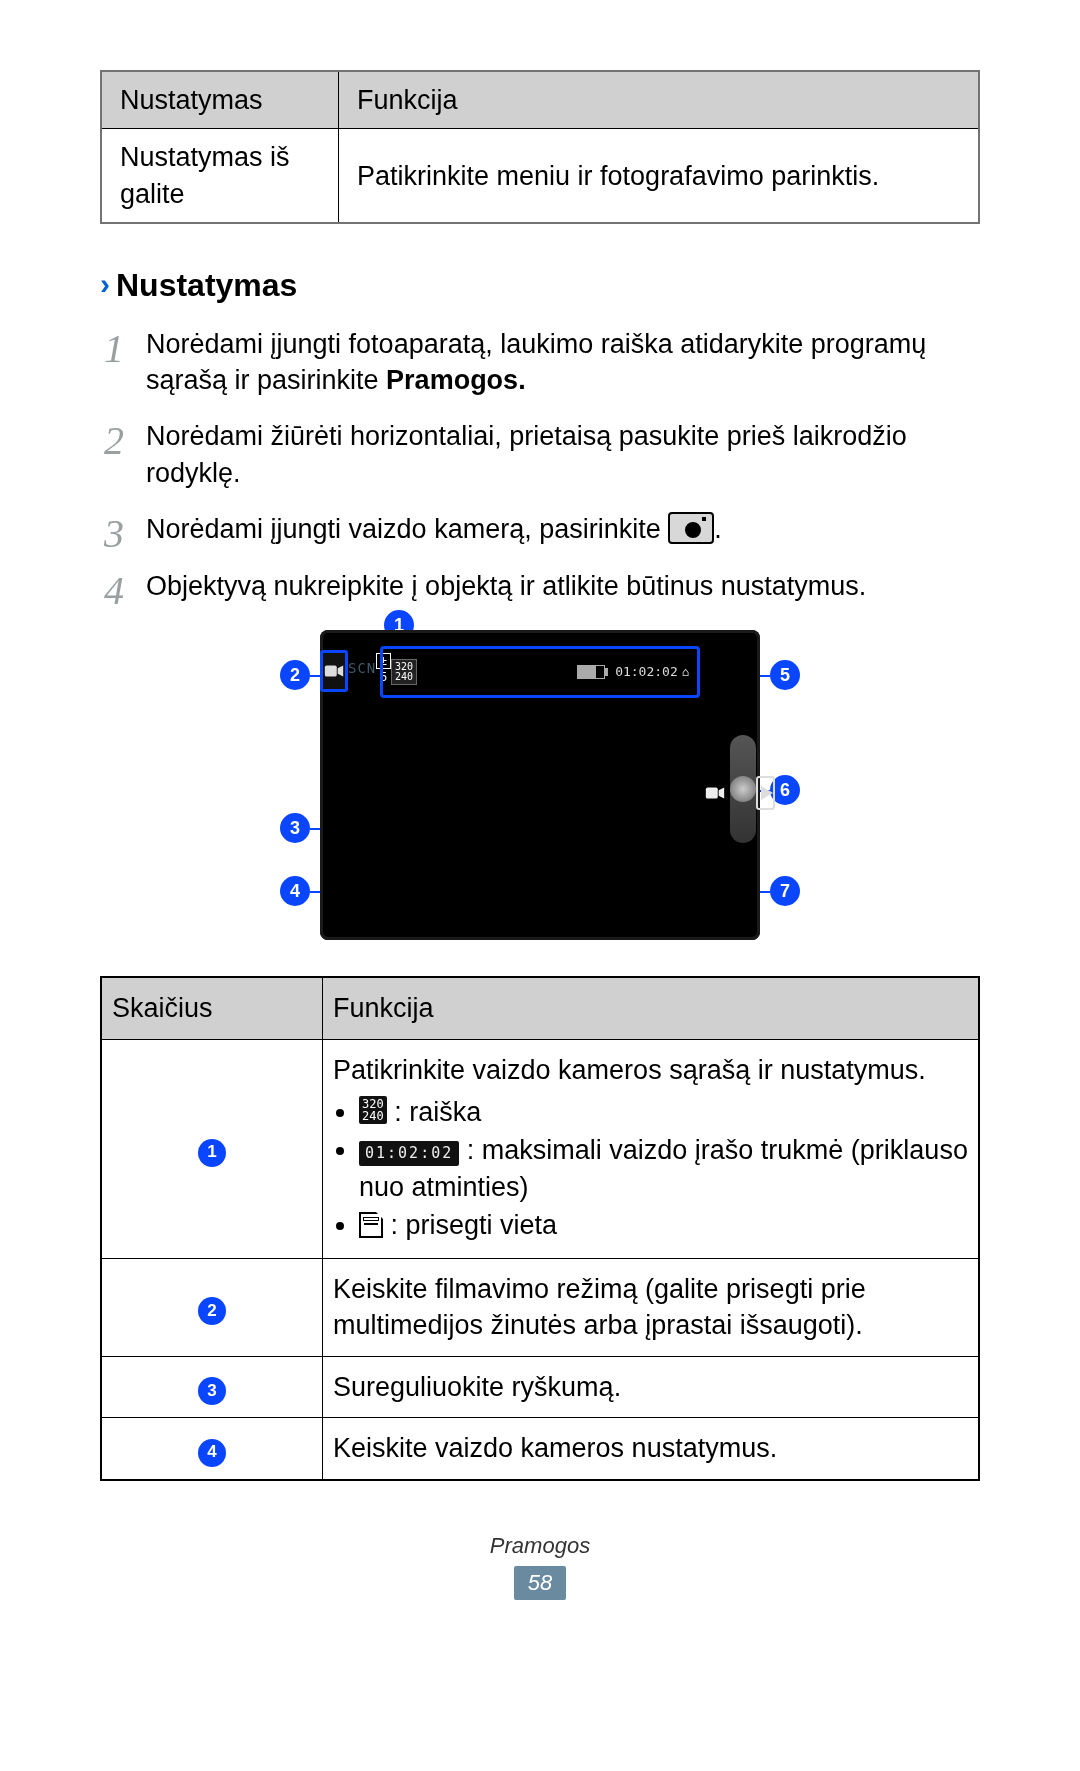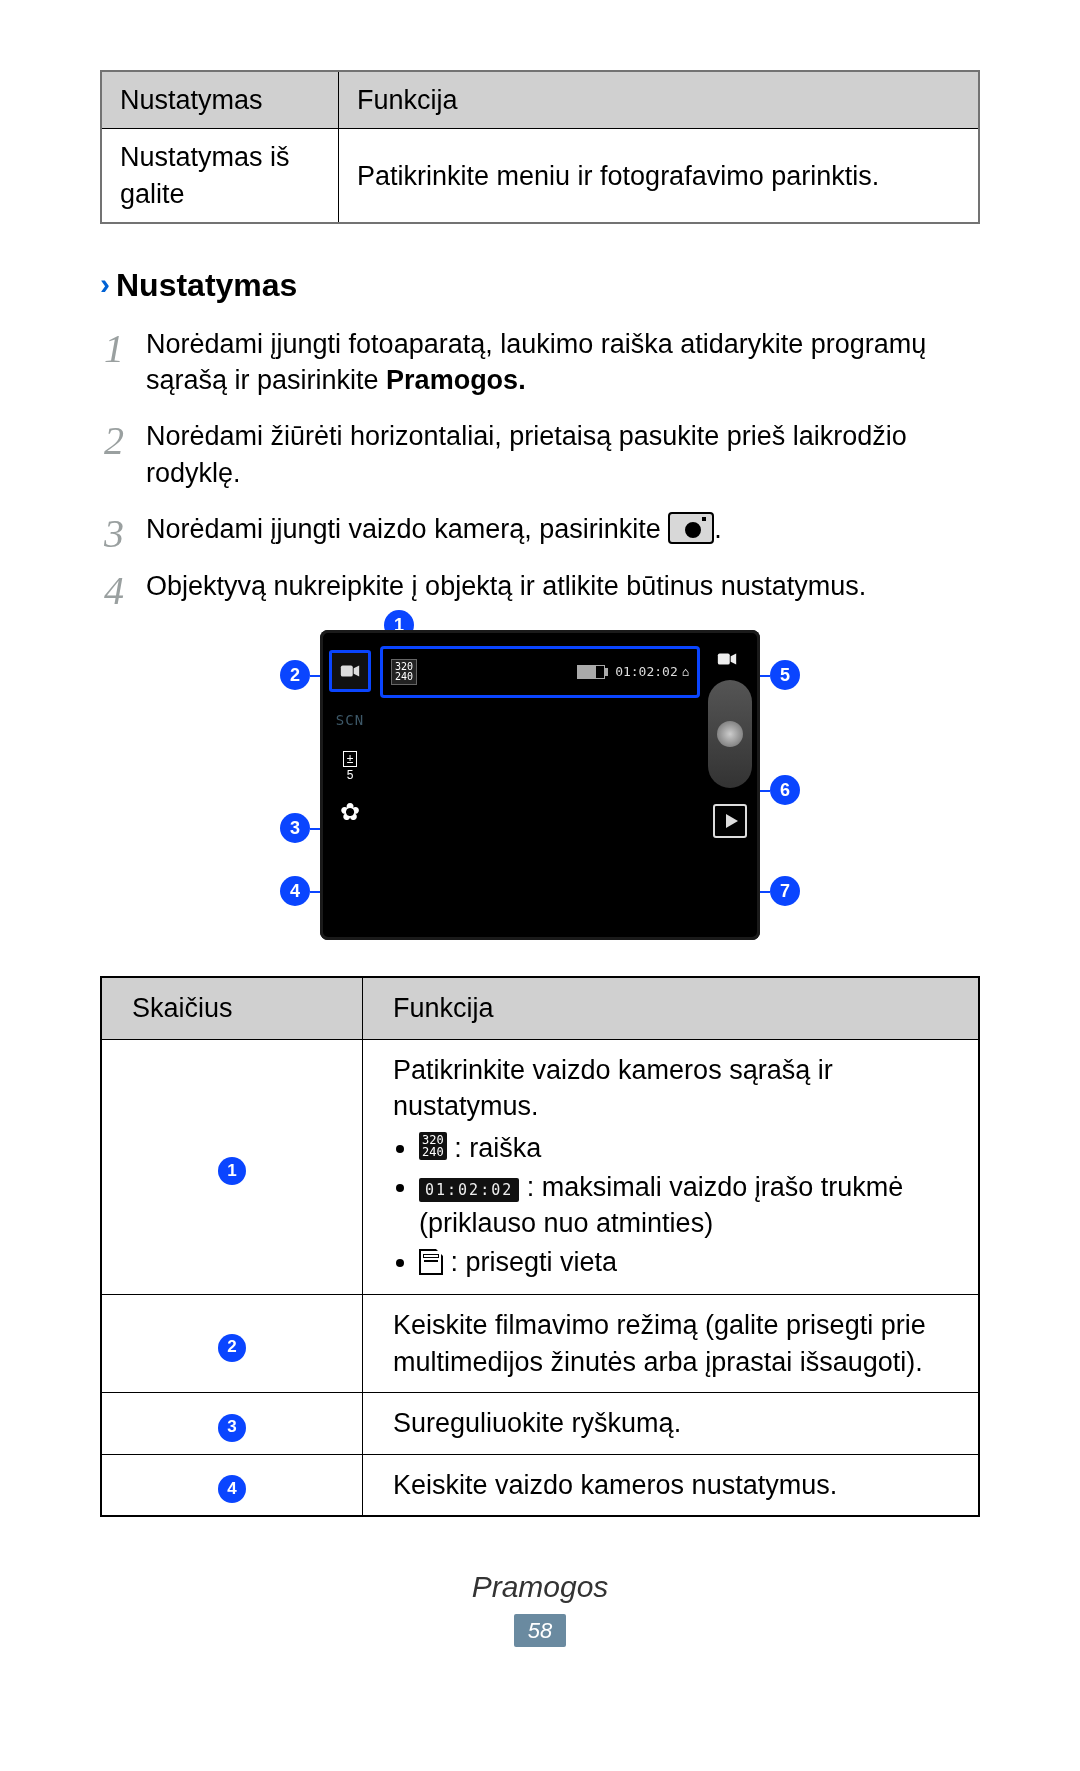--- a/index.html
+++ b/index.html
@@ -90,21 +90,21 @@
   .device { display: flex; justify-content: center; margin: 26px 0 36px; }
   .device-inner { position: relative; }
   .screen {
     width: 440px; height: 310px;
     background: #000;
     border-radius: 8px;
     position: relative;
     box-shadow: 0 0 0 3px #1a1a1a inset;
     display: flex;
   }
-  .sidebar { width: 60px; display: flex; flex-direction: column; color:#fff; }
+  .sidebar { width: 60px; display: flex; flex-direction: row; color:#fff; }
   .sidebar.left { padding-top: 20px; }
   .sidebar.right { padding-top: 16px; align-items: center; }
   .mid { flex: 1; position: relative; }
   .status-bar {
     position: absolute; top: 16px; left: 0; right: 0;
     height: 46px;
     border: 3px solid #0a45ff;
     border-radius: 4px;
     display:flex; align-items:center;
     font-family: monospace; color:#ddd; font-size:14px;
@@ -159,21 +159,21 @@
   .co-line.l7{ right:-10px; top:261px; height:2px; width:26px;}
 
   .num-badge{
     display:inline-flex; width:28px;height:28px;border-radius:50%;
     background:#0a45ff;color:#fff;font-weight:bold;font-size:17px;
     align-items:center;justify-content:center;
   }
   .col-num{ width:200px; text-align:center;}
   table.legend { width:100%; border-collapse:collapse; border:2px solid #000;}
   table.legend th, table.legend td{
-    border:1px solid #000; padding:12px 30px; text-align:left; font-weight:normal;
+    border:1px solid #000; padding:12px 10px; text-align:left; font-weight:normal;
   }
   table.legend th{background:#d0d0d0;}
   table.legend td.num{ text-align:center; vertical-align:middle;}
   ul.bullets{ margin:6px 0 0; padding-left:26px;}
   ul.bullets li{ margin:2px 0;}
   .mini-res{
     display:inline-block; background:#111;color:#fff;
     font-family:monospace;font-size:12px;line-height:1;
     padding:2px 3px; border-radius:2px; vertical-align:1px;
   }
@@ -183,21 +183,21 @@
     padding:2px 6px; border-radius:2px; vertical-align:1px;
   }
   .mini-sd{
     display:inline-block; width:20px;height:22px;
     border:2px solid #000; position:relative; vertical-align:-4px;
   }
   .mini-sd::before{content:"";position:absolute;top:-2px;right:-2px;border-top:7px solid #fff;border-left:7px solid transparent;}
   .mini-sd::after{content:"";position:absolute;left:3px;right:3px;top:4px;height:2px;box-shadow:0 0 0 1px #000,0 5px 0 0 #000;}
 
   .footer{ text-align:center; margin-top:50px;}
-  .footer .fcat{ font-style:italic; font-size:30px; color:#333;}
+  .footer .fcat{ font-style:italic; font-size:22px; color:#333;}
   .footer .fnum{
     display:inline-block; margin-top:6px;
     background:#6a8aa0; color:#fff; padding:2px 14px; font-size:22px;
     border-radius:2px; font-style:italic;
   }
 </style>
 </head>
 <body>
 
 <div class="page">

